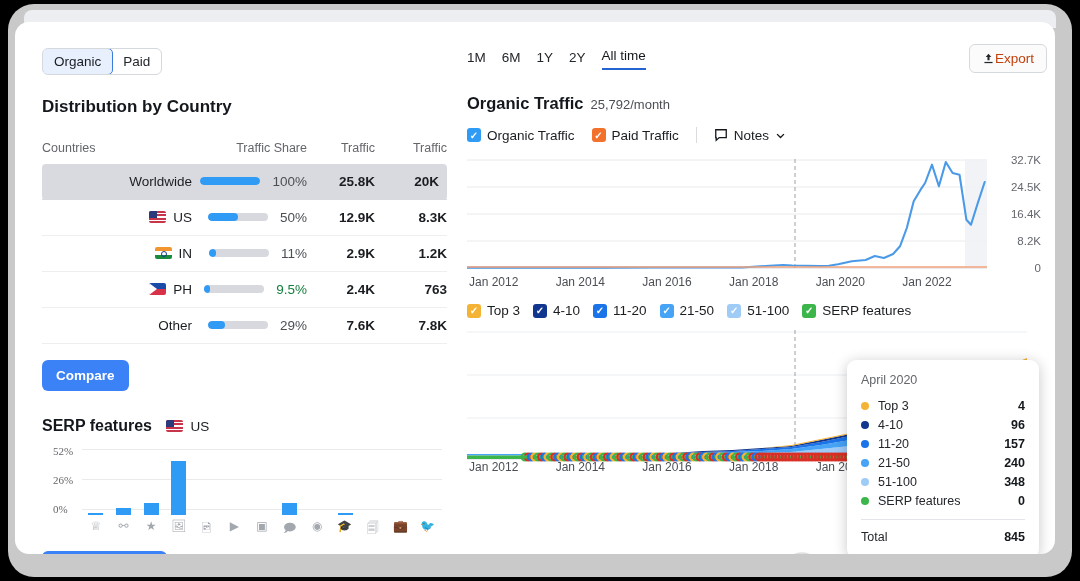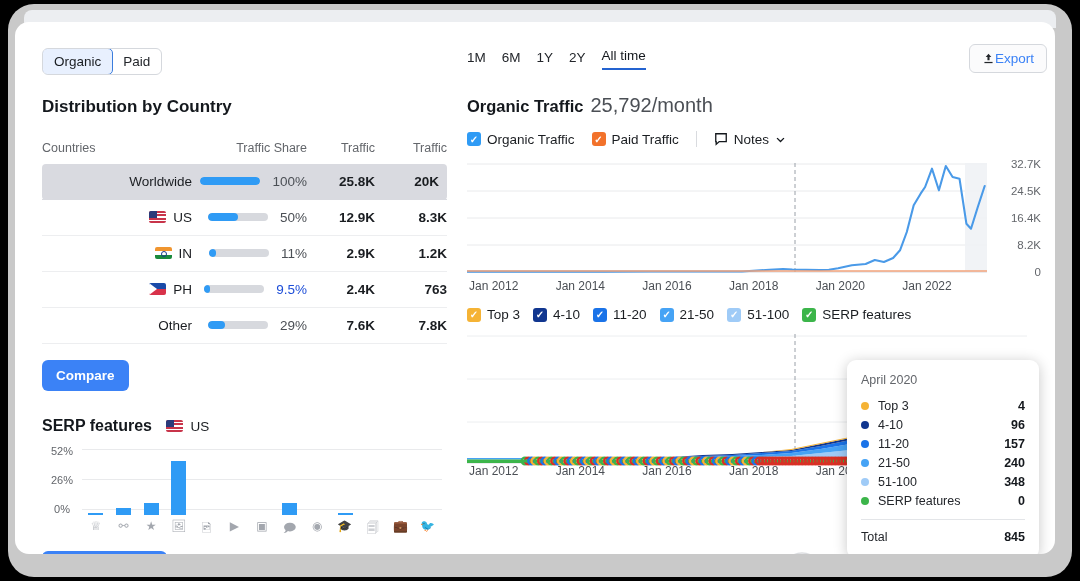--- a/index.html
+++ b/index.html
@@ -80,42 +80,42 @@
   .bar i { position: absolute; left: 0; top: 0; height: 8px; border-radius: 4px;
            background: #2f9bf5; display: block; }
   .btn-blue {
     display: inline-block; background: #3b82f6; color: #fff; font-size: 13.5px;
     font-weight: bold; padding: 8px 14px; border-radius: 6px; margin-top: 16px;
   }
   .serp-title { font-size: 16px; font-weight: bold; color: #14181d; margin-top: 26px; }
   .serp-title span.cc { font-size: 13.5px; font-weight: normal; color: #1a1d21; margin-left: 10px; }
 
   .serpchart { position: relative; width: 400px; height: 76px; margin-top: 14px; }
-  .sy { position: absolute; left: 4px; font-size: 11px; color: #63666b; width: 32px; text-align: center; }
+  .sy { position: absolute; left: 11px; font-size: 11px; color: #63666b; width: 32px; text-align: left; font-family: Liberation Serif, serif; }
   .splot { position: absolute; left: 40px; top: 0; right: 0; height: 66px; }
   .grid { position: absolute; left: 0; right: 0; height: 1px; background: #e9eaec; }
   .bars { position: absolute; left: 0; right: 0; bottom: 0; height: 66px;
           display: flex; align-items: flex-end; }
   .bcol { flex: 1; display: flex; justify-content: center; }
   .bcol i { display: block; width: 15px; background: #2f9bf5; }
   .icons { position: absolute; left: 40px; right: 0; top: 70px; display: flex; }
   .icons span { flex: 1; text-align: center; color: #a3a7ae; }
 
   
   .right { position: absolute; left: 452px; top: 26px; width: 580px; }
   .ranges { display: flex; align-items: flex-end; gap: 16px; font-size: 13.5px; color: #23262b; }
   .ranges span { padding-bottom: 5px; }
   .ranges span.on { border-bottom: 2.5px solid #2463d0; font-weight: normal; color: #14181d; text-align: right; }
   .export {
     position: absolute; right: 0; top: -4px; display: inline-flex; align-items: center; 
     border: 1px solid #d5d8dd; border-radius: 6px; padding: 6px 12px;
-    font-size: 13.5px; color: #3b82f6; background: #fbfbfc;
+    font-size: 13.5px; color: #c2410c; background: #fbfbfc;
   }
   .h3 { font-size: 16.5px; font-weight: bold; color: #14181d; margin-top: 24px; }
-  .h3 b { font-weight: normal; color: #4b4f55; font-size: 20px; margin-left: 7px; }
+  .h3 b { font-weight: normal; color: #4b4f55; font-size: 13px; margin-left: 7px; }
   .legendrow { display: flex; align-items: center; gap: 9px; margin-top: 14px; font-size: 13.5px; color: #1a1d21; }
   .cb { width: 14px; height: 14px; border-radius: 3px; display: inline-flex;
         align-items: center; justify-content: center; color: #fff; font-size: 10px; font-weight: bold; }
   .legendrow .item { display: flex; align-items: center; gap: 6px; }
   .vdiv { width: 1px; height: 16px; background: #d9dbdf; margin: 0 8px; }
 
   .lchart { position: relative; width: 580px; height: 130px; margin-top: 16px; }
   .lplot { position: absolute; left: 0; top: 0; width: 520px; height: 110px; }
   .lylab { position: absolute; right: 0; top: 0; width: 56px; height: 110px; }
   .lylab span { position: absolute; right: 6px; font-size: 11.5px; color: #63666b; }
@@ -181,21 +181,21 @@
               <td class="lnk">8.3K</td>
             </tr>
             <tr>
               <td class="l"><span class="flag f-in"></span>IN</td>
               <td><span class="bar"><i style="width:11%"></i></span><span style="margin-left:12px;color:#4b4f55">11%</span></td>
               <td class="lnk">2.9K</td>
               <td class="lnk">1.2K</td>
             </tr>
             <tr>
               <td class="l"><span class="flag f-ph"></span>PH</td>
-              <td><span class="bar"><i style="width:9.5%"></i></span><span style="margin-left:12px;color:#1d4ed8">9.5%</span></td>
+              <td><span class="bar"><i style="width:9.5%"></i></span><span style="margin-left:12px;color:#15803d">9.5%</span></td>
               <td class="lnk">2.4K</td>
               <td class="lnk">763</td>
             </tr>
             <tr>
               <td class="l">Other</td>
               <td><span class="bar"><i style="width:29%"></i></span><span style="margin-left:12px;color:#4b4f55">29%</span></td>
               <td class="num">7.6K</td>
               <td class="num">7.8K</td>
             </tr>
           </tbody>

